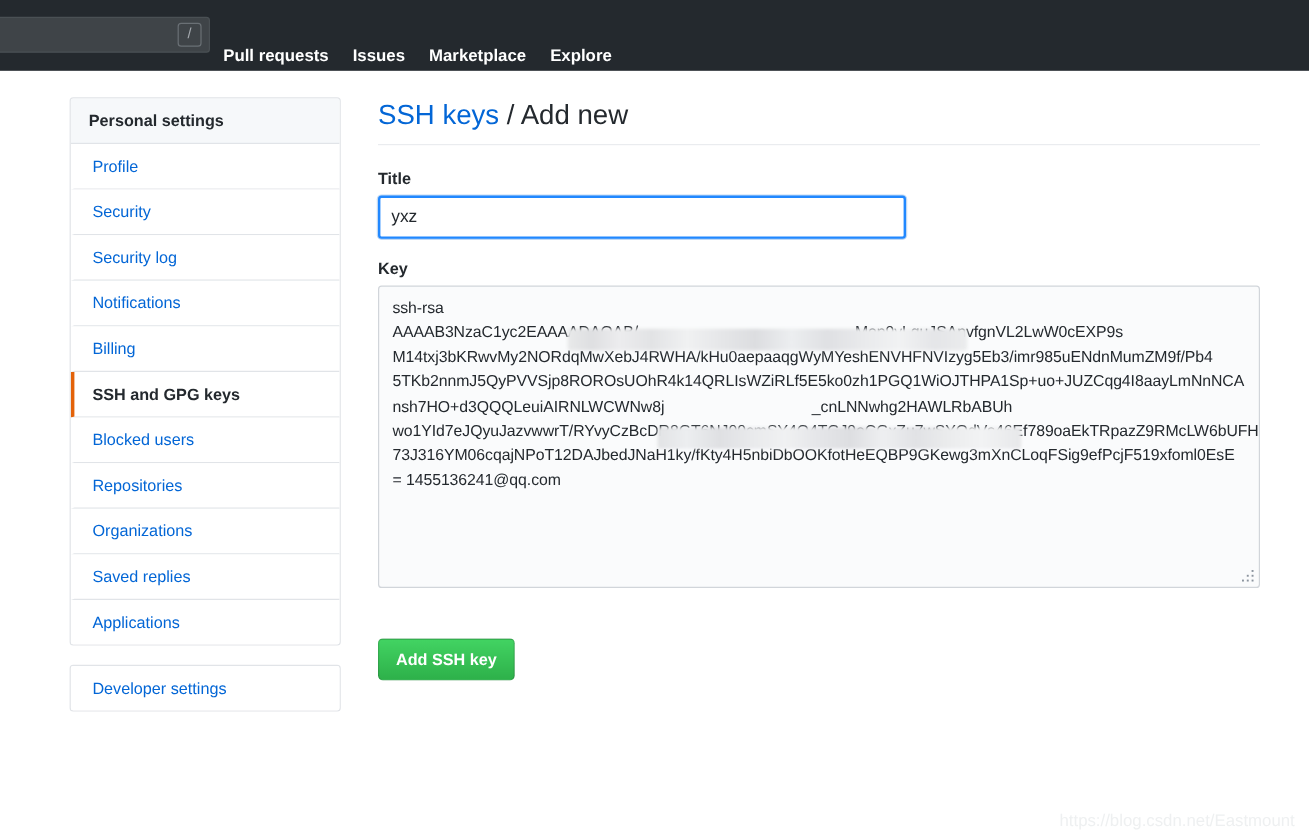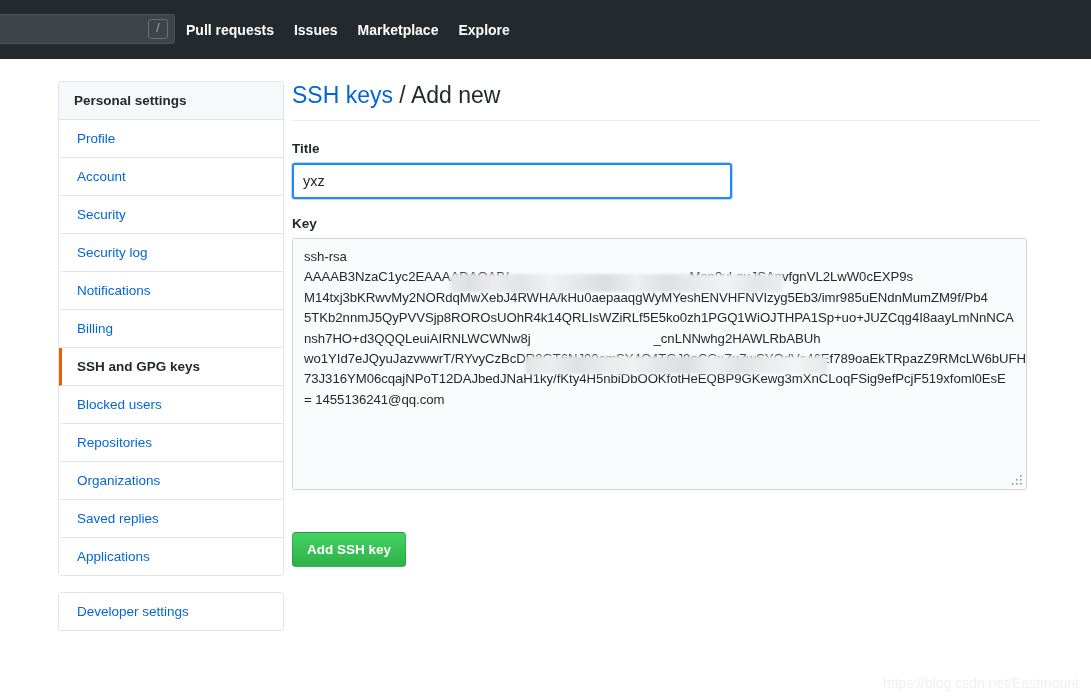--- a/index.html
+++ b/index.html
@@ -61,21 +61,21 @@
     color: #a7acb1;
     font-size: 12px;
     line-height: 16px;
     text-align: center;
     flex: none;
     font-family: "Liberation Sans", sans-serif;
   }
   .gh-nav {
     position: absolute;
     left: 186px;
-    top: 0;
+    top: 16px;
     height: 59px;
     display: flex;
     align-items: center;
     gap: 20px;
   }
   .gh-nav a {
     color: #ffffff;
     font-size: 14px;
     font-weight: bold;
     text-decoration: none;
@@ -123,21 +123,21 @@
   .menu-item.selected {
     color: #24292e;
     font-weight: bold;
     border-left: 3px solid #e36209;
   }
   .menu-box.second { margin-top: 16px; }
 
   
   .content {
     flex: 1;
-    margin-left: 8px;
+    margin-left: 31px;
     margin-right: 51px;
   }
   .page-title {
     font-size: 23px;
     font-weight: normal;
     color: #24292e;
     padding-bottom: 9px;
     border-bottom: 1px solid #eaecef;
     margin: 0 0 20px 0;
     line-height: 1.3;
@@ -273,21 +273,20 @@
   </nav>
 </div>
 
 <div class="page">
 
   <aside class="sidebar">
     <div class="menu-box">
       <div class="menu-heading">Personal settings</div>
 
       <a class="menu-item" href="#">Profile</a>
-      <a class="menu-item" href="#">Account</a>
       <a class="menu-item" href="#">Security</a>
       <a class="menu-item" href="#">Security log</a>
       <a class="menu-item" href="#">Notifications</a>
       <a class="menu-item" href="#">Billing</a>
       <a class="menu-item selected" href="#">SSH and GPG keys</a>
       <a class="menu-item" href="#">Blocked users</a>
       <a class="menu-item" href="#">Repositories</a>
       <a class="menu-item" href="#">Organizations</a>
       <a class="menu-item" href="#">Saved replies</a>
       <a class="menu-item" href="#">Applications</a>

